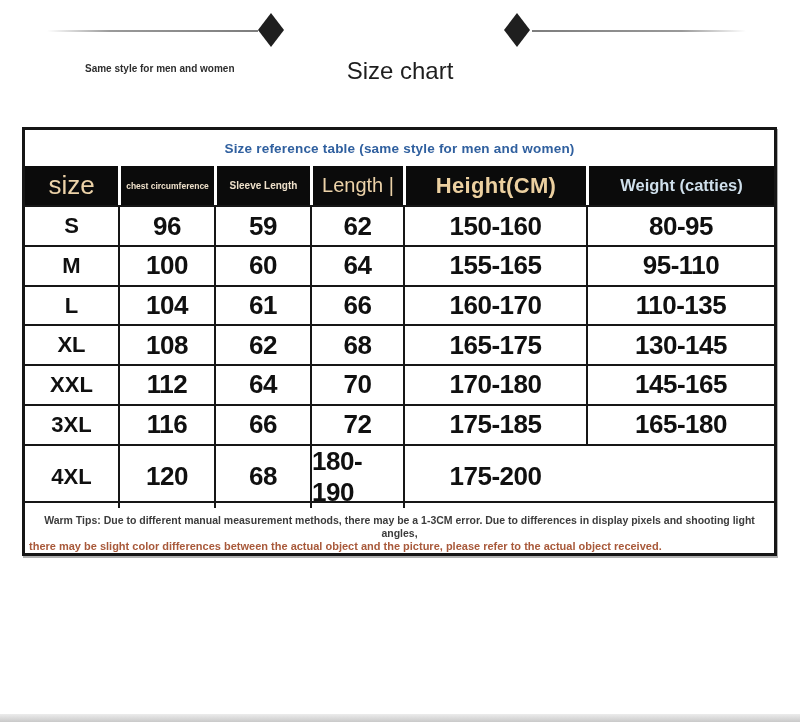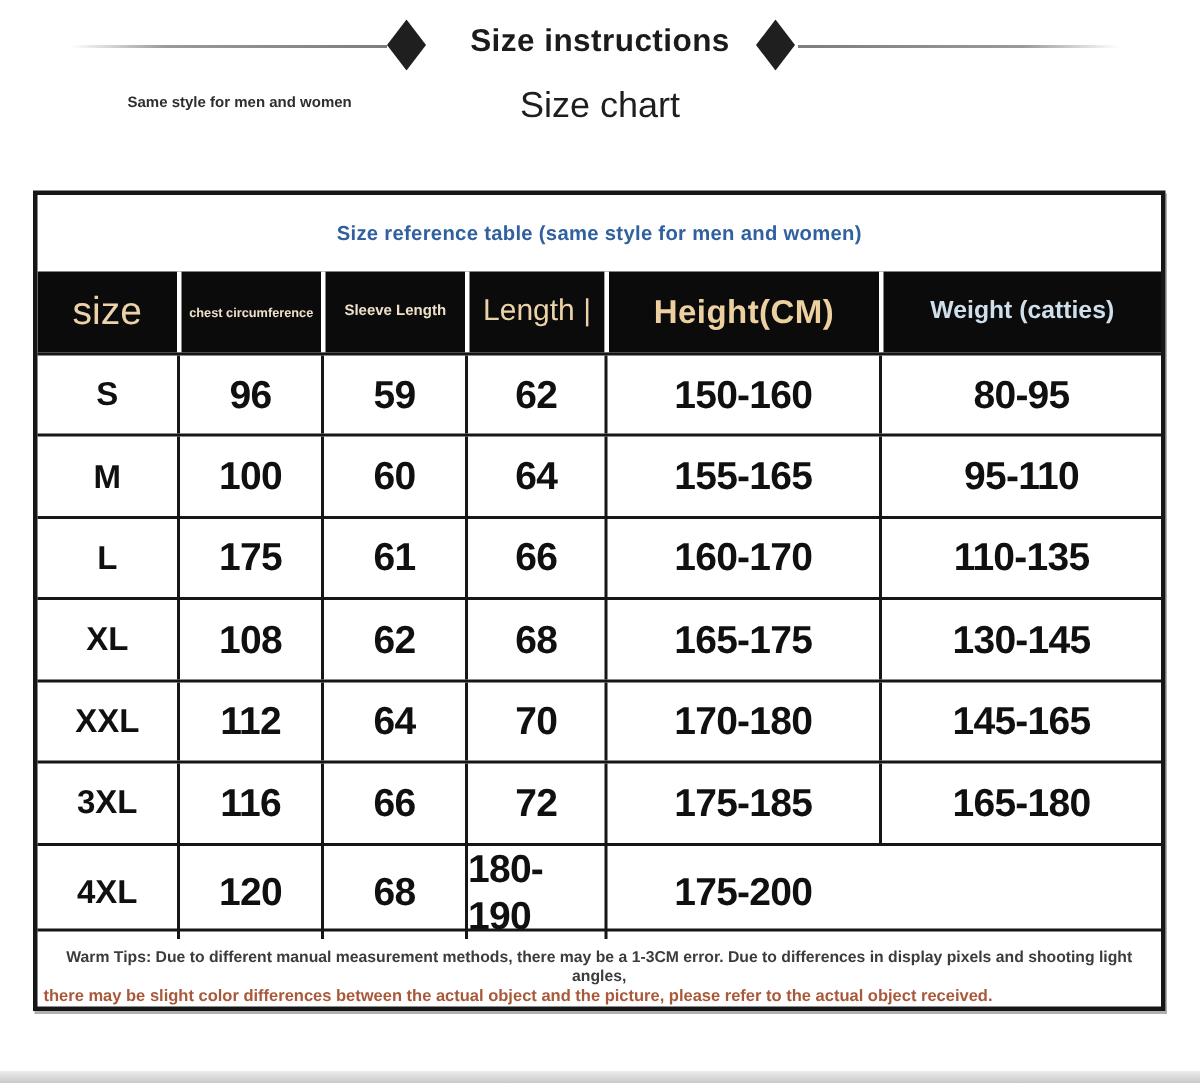--- a/index.html
+++ b/index.html
@@ -29,21 +29,21 @@
     position:absolute; left:85px; top:63px; font-size:10px; font-weight:700;
     color:#2e2e2e; white-space:nowrap;
   }
   .subtitle {
     position:absolute; left:50%; transform:translateX(-50%); top:57px;
     font-size:24px; font-weight:500; color:#1e1e1e; white-space:nowrap;text-align:center;
   }
 
   
   .box {
-    position:absolute; left:22px; top:127px; width:755px; height:547px;
+    position:absolute; left:22px; top:127px; width:755px; height:429px;
     border:3px solid #161616; background:#ffffff;
     box-shadow:1px 2px 0 rgba(80,80,80,0.45);
     display:flex; flex-direction:column;
   }
   .caption {
     height:53px; display:flex; align-items:center; justify-content:center;
     font-size:13.5px; font-weight:600; letter-spacing:0.2px;
   }
   .grid-row {
     display:grid; grid-template-columns:93px 96px 96px 93px 183px 1fr;
@@ -86,21 +86,20 @@
 <div class="sheet">
 
   <div class="hr-left"></div>
   <div class="hr-right"></div>
   <svg class="diamond dl" viewBox="0 0 26 34">
     <polygon points="13,0 26,17 13,34 0,17" fill="#1f1f1f"></polygon>
   </svg>
   <svg class="diamond dr" viewBox="0 0 26 34">
     <polygon points="13,0 26,17 13,34 0,17" fill="#1f1f1f"></polygon>
   </svg>
-  <div class="banner-title">Size instructions</div>
   <div class="left-note">Same style for men and women</div>
   <div class="subtitle">Size chart</div>
 
   <div class="box">
     <div class="caption" style="color: rgb(48, 96, 159);">Size reference table (same style for men and women)</div>
 
     <div class="grid-row thead">
       <div class="th c0" style="color: rgb(236, 210, 168);">size</div>
       <div class="th c1" style="color: rgb(238, 224, 202);">chest circumference</div>
       <div class="th c2" style="color: rgb(238, 224, 202);">Sleeve Length</div>
@@ -149,21 +148,21 @@
       <div class="cell">
           <span class="num">95-110</span>
         </div>
     </div>
 
     <div class="grid-row row">
       <div class="cell">
           <span class="slab">L</span>
         </div>
       <div class="cell">
-          <span class="num">175</span>
+          <span class="num">104</span>
         </div>
       <div class="cell">
           <span class="num">61</span>
         </div>
       <div class="cell">
           <span class="num">66</span>
         </div>
       <div class="cell">
           <span class="num">160-170</span>
         </div>

